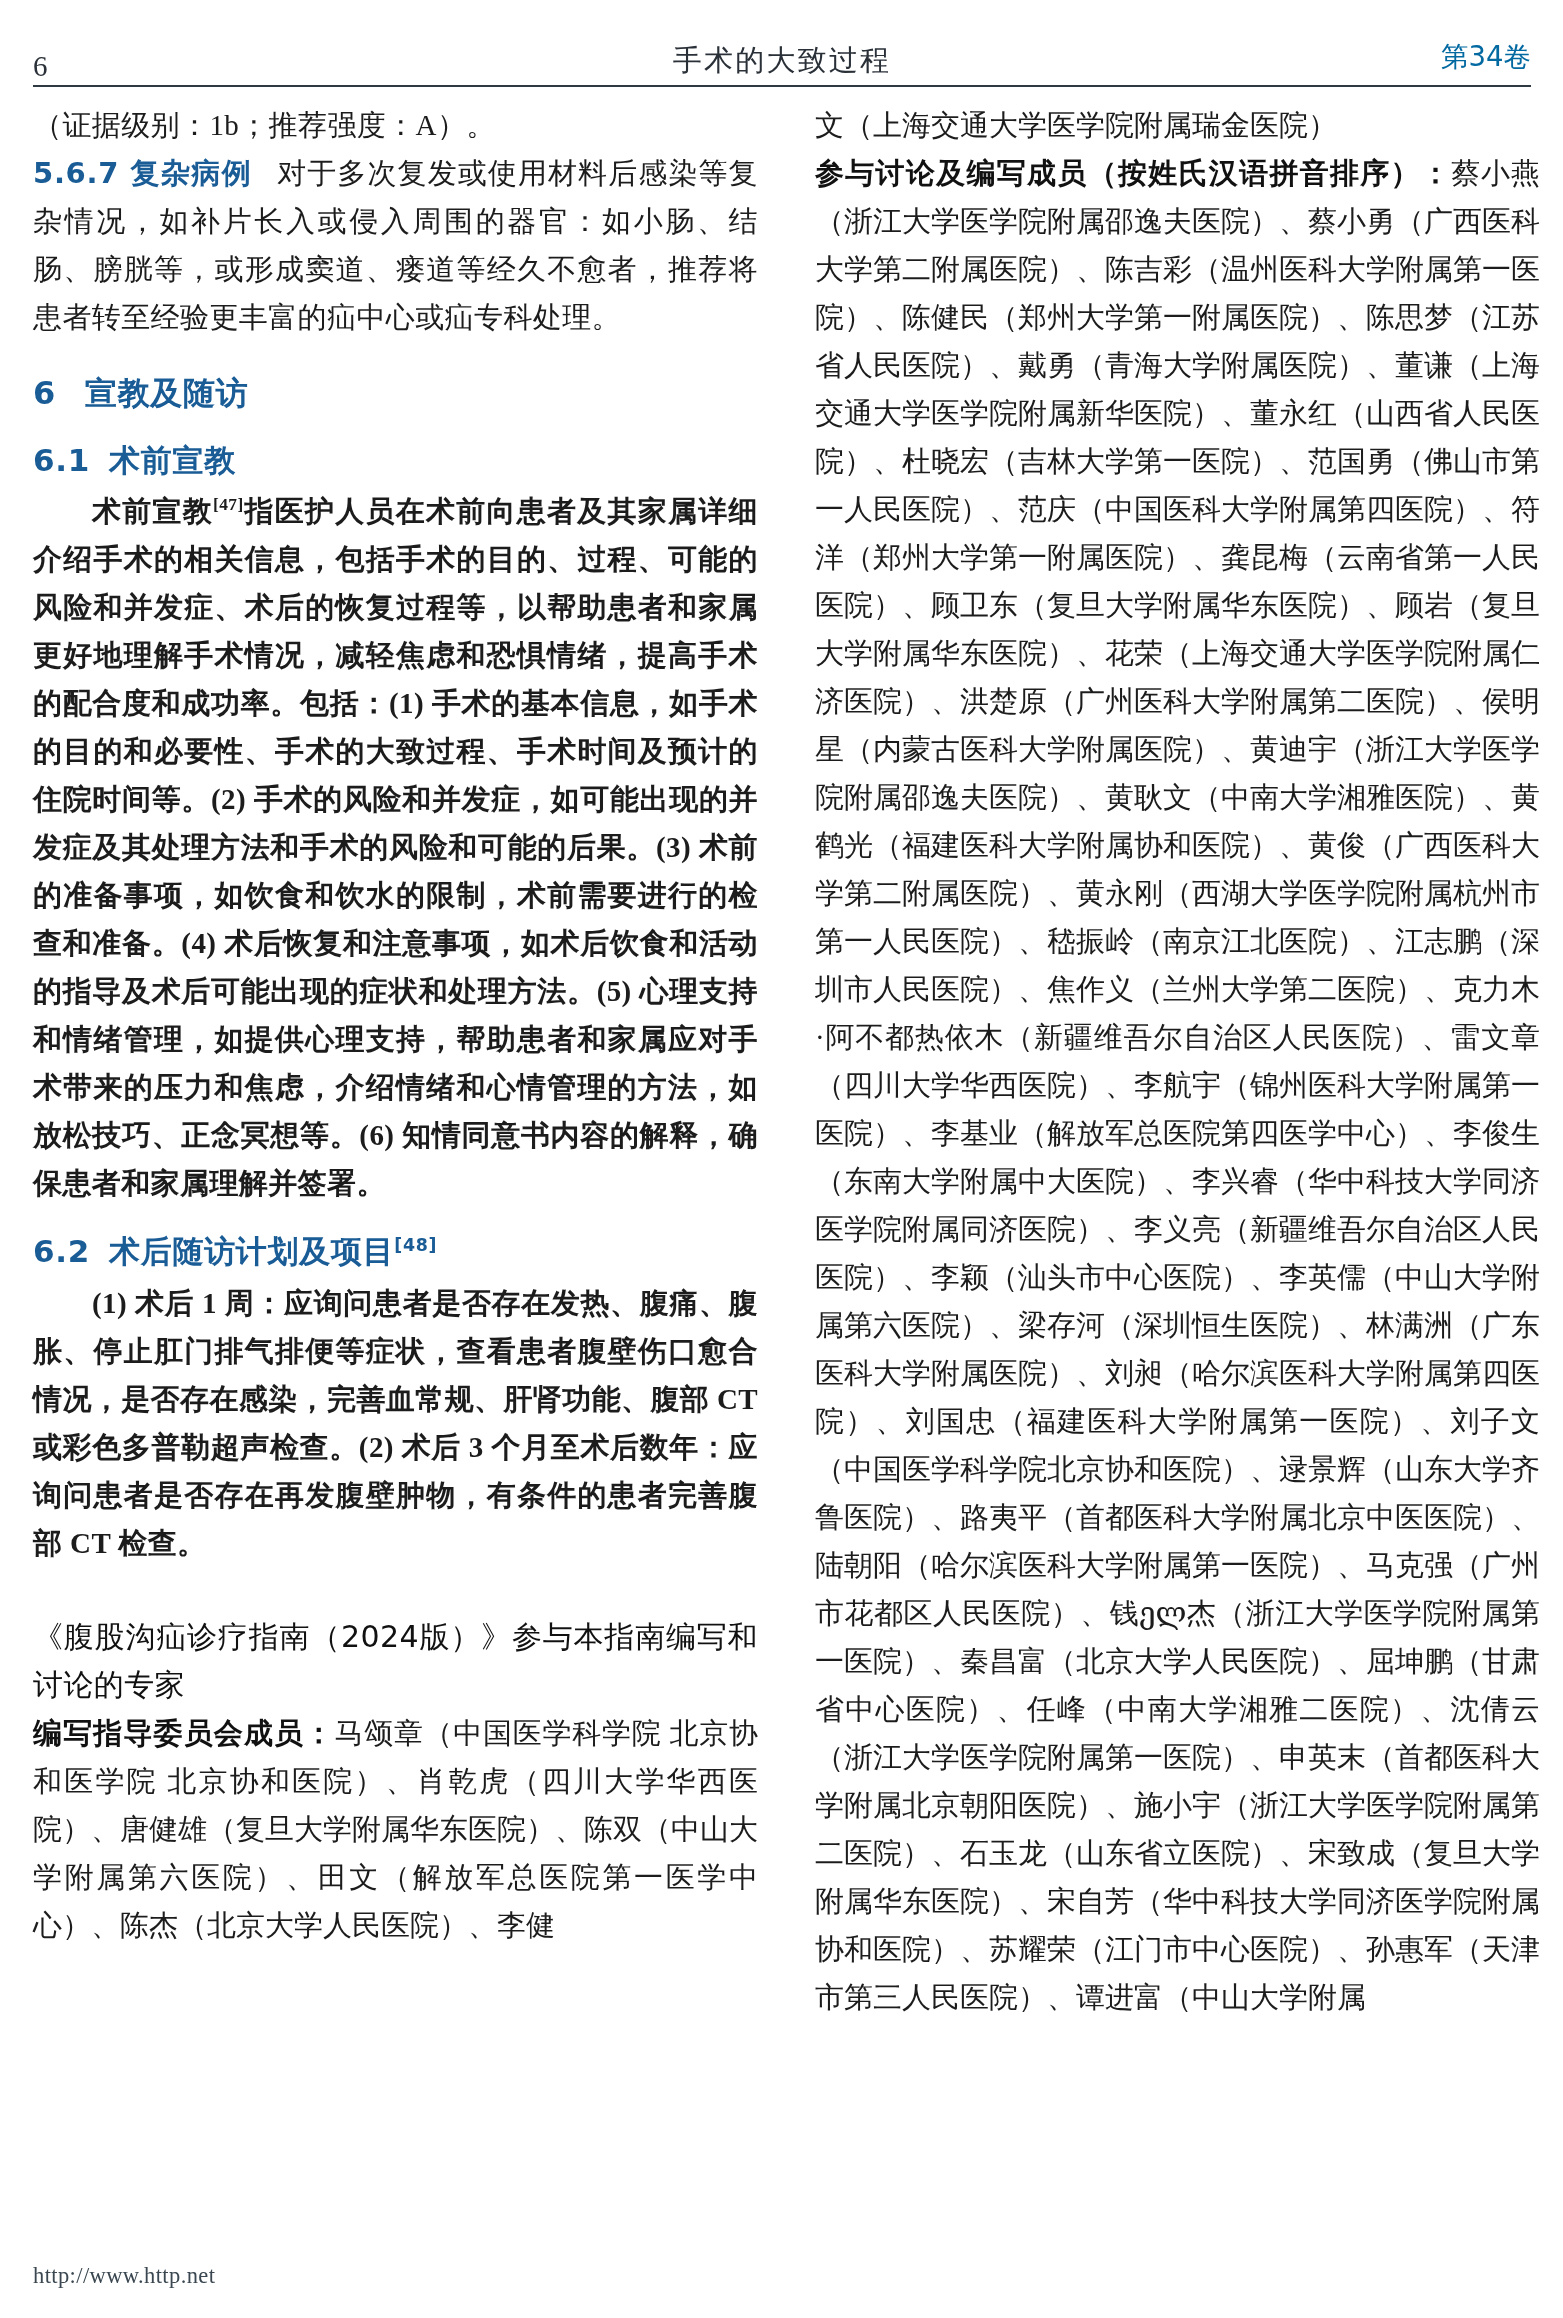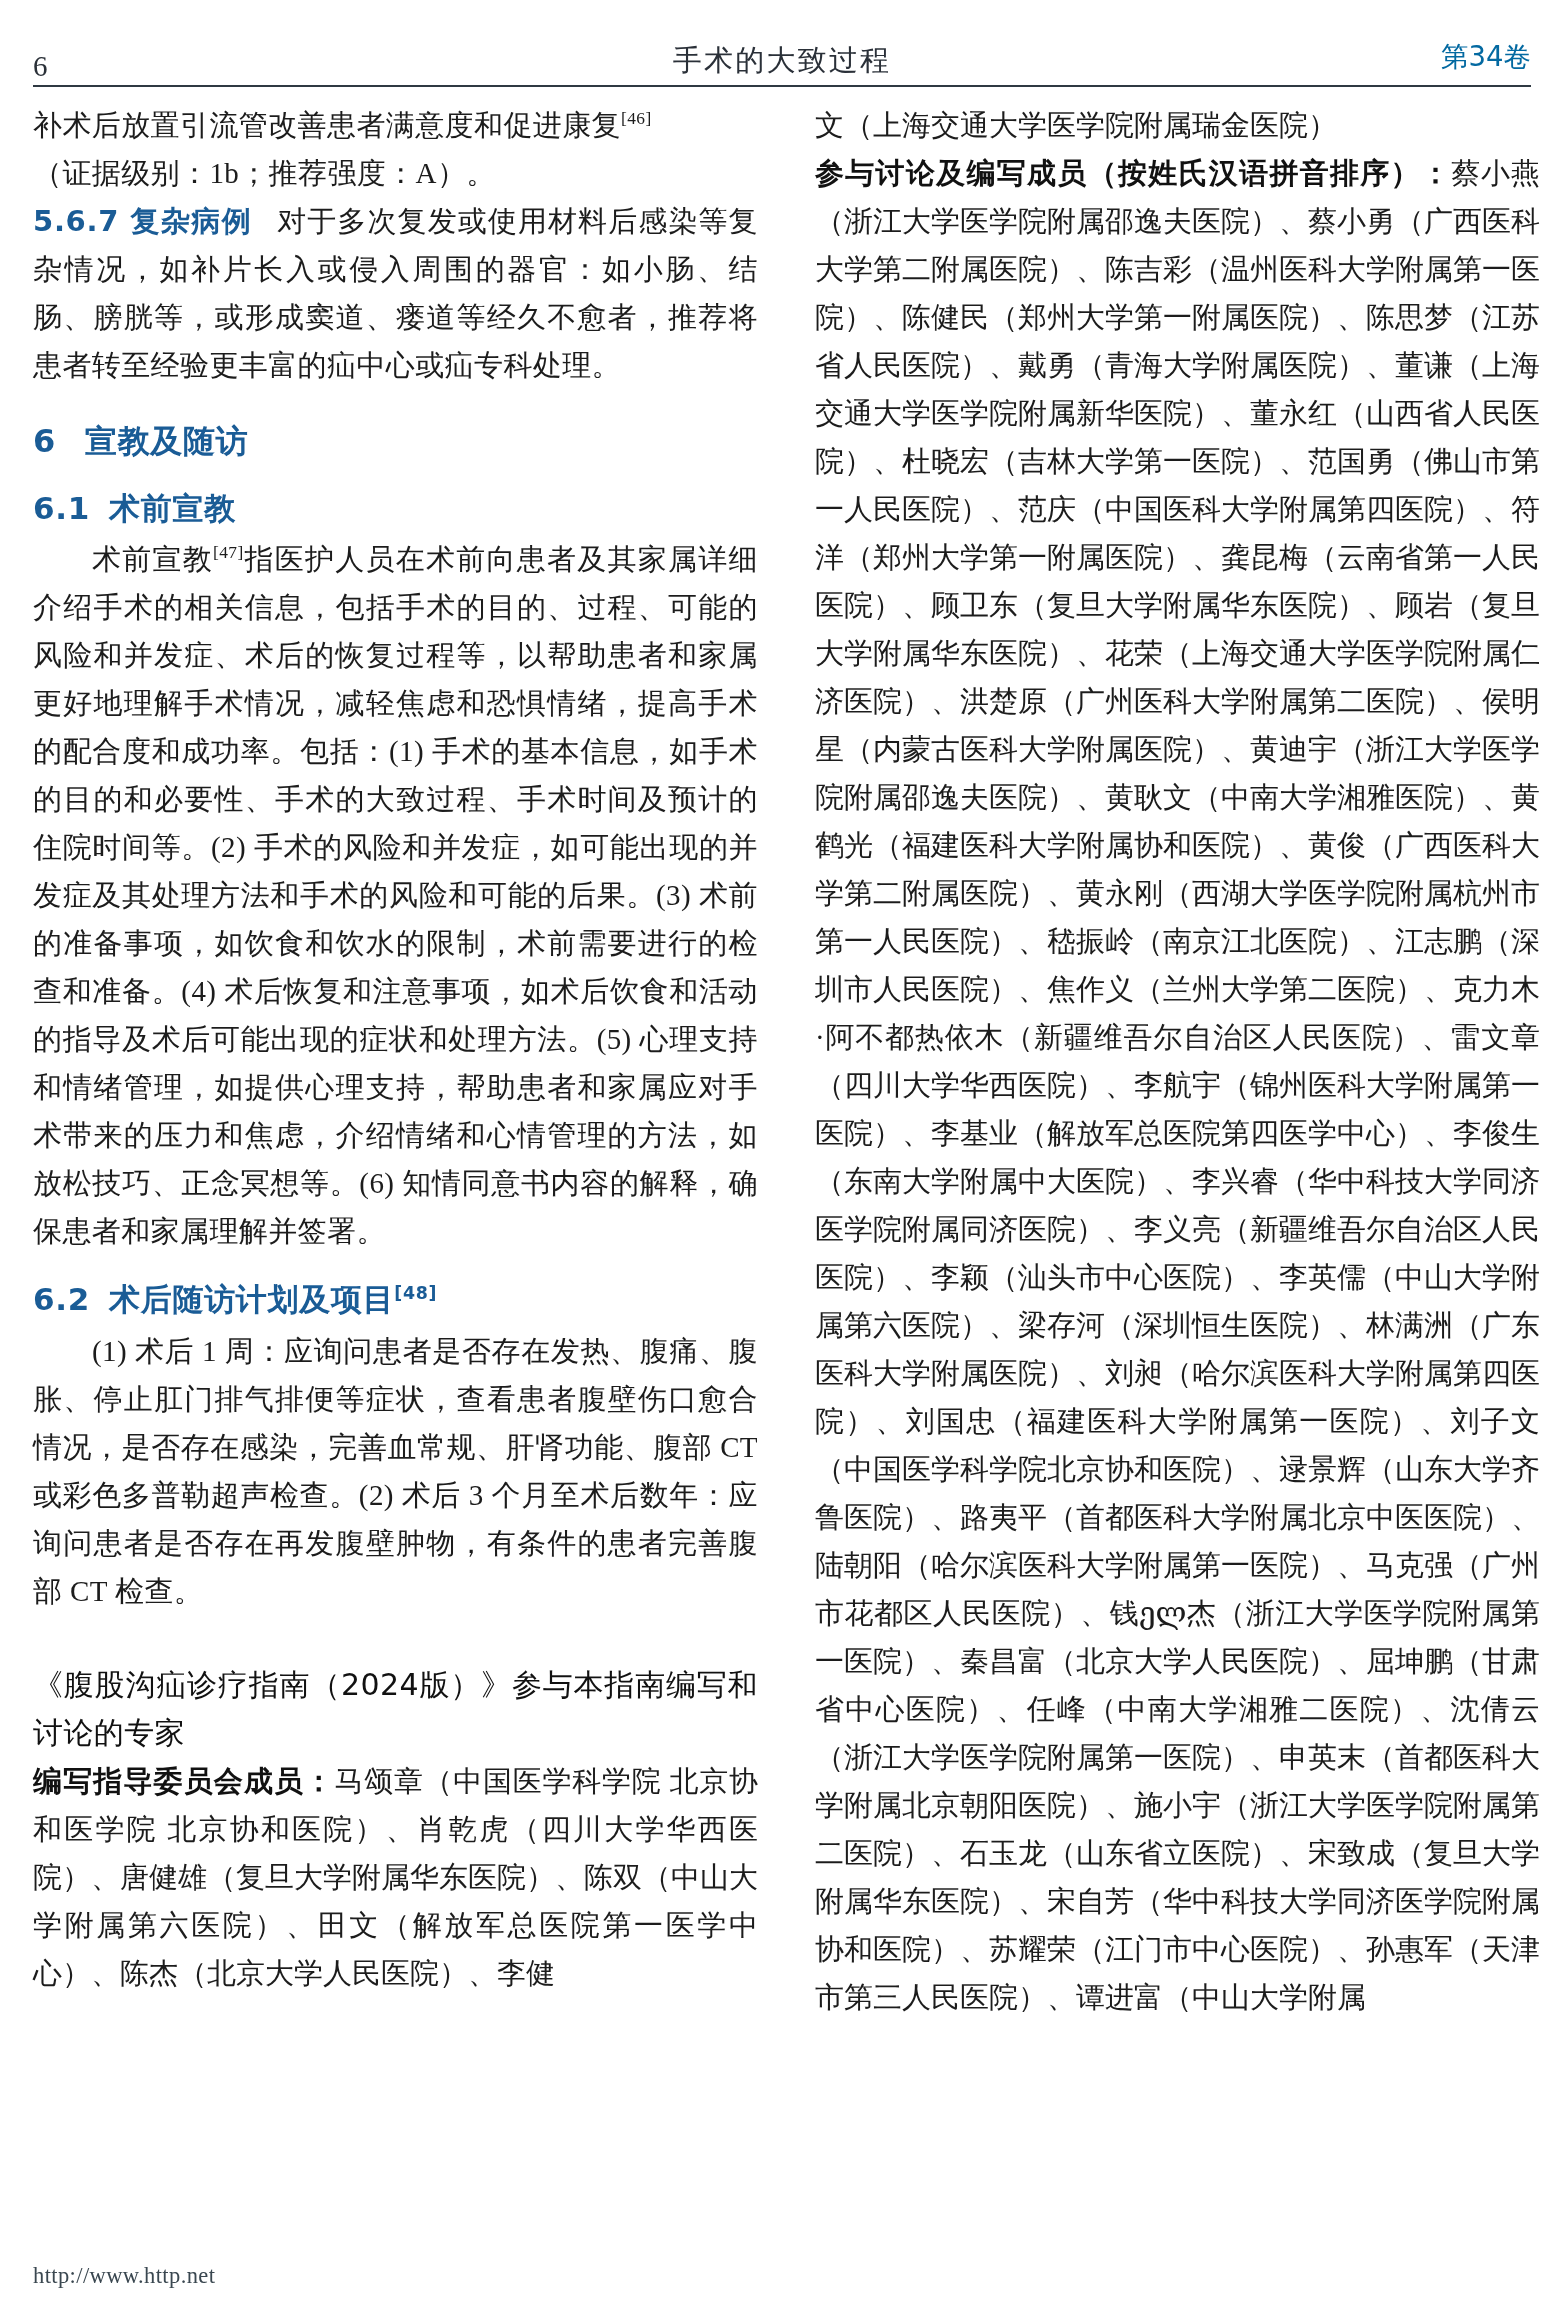--- a/index.html
+++ b/index.html
@@ -87,21 +87,21 @@
   p.indent-text {
     margin: 0;
     font-size: 29px;
     line-height: 48px;
     text-align: justify;
     text-justify: inter-ideograph;
     letter-spacing: 0.4px;
     color: #1c1c1c;
     font-family: "Liberation Serif", "DejaVu Serif", serif;
   }
-  p.indent-text { text-indent: 59px; }
+  p.indent-text { text-indent: 59px; font-weight: bold; }
 
   .sup {
     font-size: 17.4px;
     vertical-align: super;
     line-height: 0;
   }
 
   .blue-inline {
     color: #1f5b92;
   }
@@ -190,21 +190,20 @@
     <span class="header-page-number">6</span>
     <span class="header-journal-title">手术的大致过程</span>
     <span class="header-volume">第34卷</span>
   </div>
   <div class="header-rule"></div>
 
   <div class="columns">
 
     <div class="column">
 
-      <p class="body-text"><span>补术后放置引流管改善患者满意度和促进康复</span><span class="sup">[46]</span></p>
 
       <p class="body-text blue-inline">（证据级别：1b；推荐强度：A）。</p>
 
       <p class="body-text"><span class="h-subsection-inline">5.6.7</span><span class="h-subsection-inline gap">&nbsp;</span><span class="h-subsection-inline">复杂病例</span><span>&nbsp;&nbsp;&nbsp;</span><span>对于多次复发或使用材料后感染等复杂情况，如补片长入或侵入周围的器官：如小肠、结肠、膀胱等，或形成窦道、瘘道等经久不愈者，推荐将患者转至经验更丰富的疝中心或疝专科处理。</span></p>
 
       <h2 class="h-major"><span class="num">6</span><span>宣教及随访</span></h2>
 
       <h3 class="h-minor"><span class="num">6.1</span><span>术前宣教</span></h3>
 
       <p class="indent-text"><span>术前宣教</span><span class="sup">[47]</span><span>指医护人员在术前向患者及其家属详细介绍手术的相关信息，包括手术的目的、过程、可能的风险和并发症、术后的恢复过程等，以帮助患者和家属更好地理解手术情况，减轻焦虑和恐惧情绪，提高手术的配合度和成功率。包括：(1) 手术的基本信息，如手术的目的和必要性、手术的大致过程、手术时间及预计的住院时间等。(2) 手术的风险和并发症，如可能出现的并发症及其处理方法和手术的风险和可能的后果。(3) 术前的准备事项，如饮食和饮水的限制，术前需要进行的检查和准备。(4) 术后恢复和注意事项，如术后饮食和活动的指导及术后可能出现的症状和处理方法。(5) 心理支持和情绪管理，如提供心理支持，帮助患者和家属应对手术带来的压力和焦虑，介绍情绪和心情管理的方法，如放松技巧、正念冥想等。(6) 知情同意书内容的解释，确保患者和家属理解并签署。</span></p>

